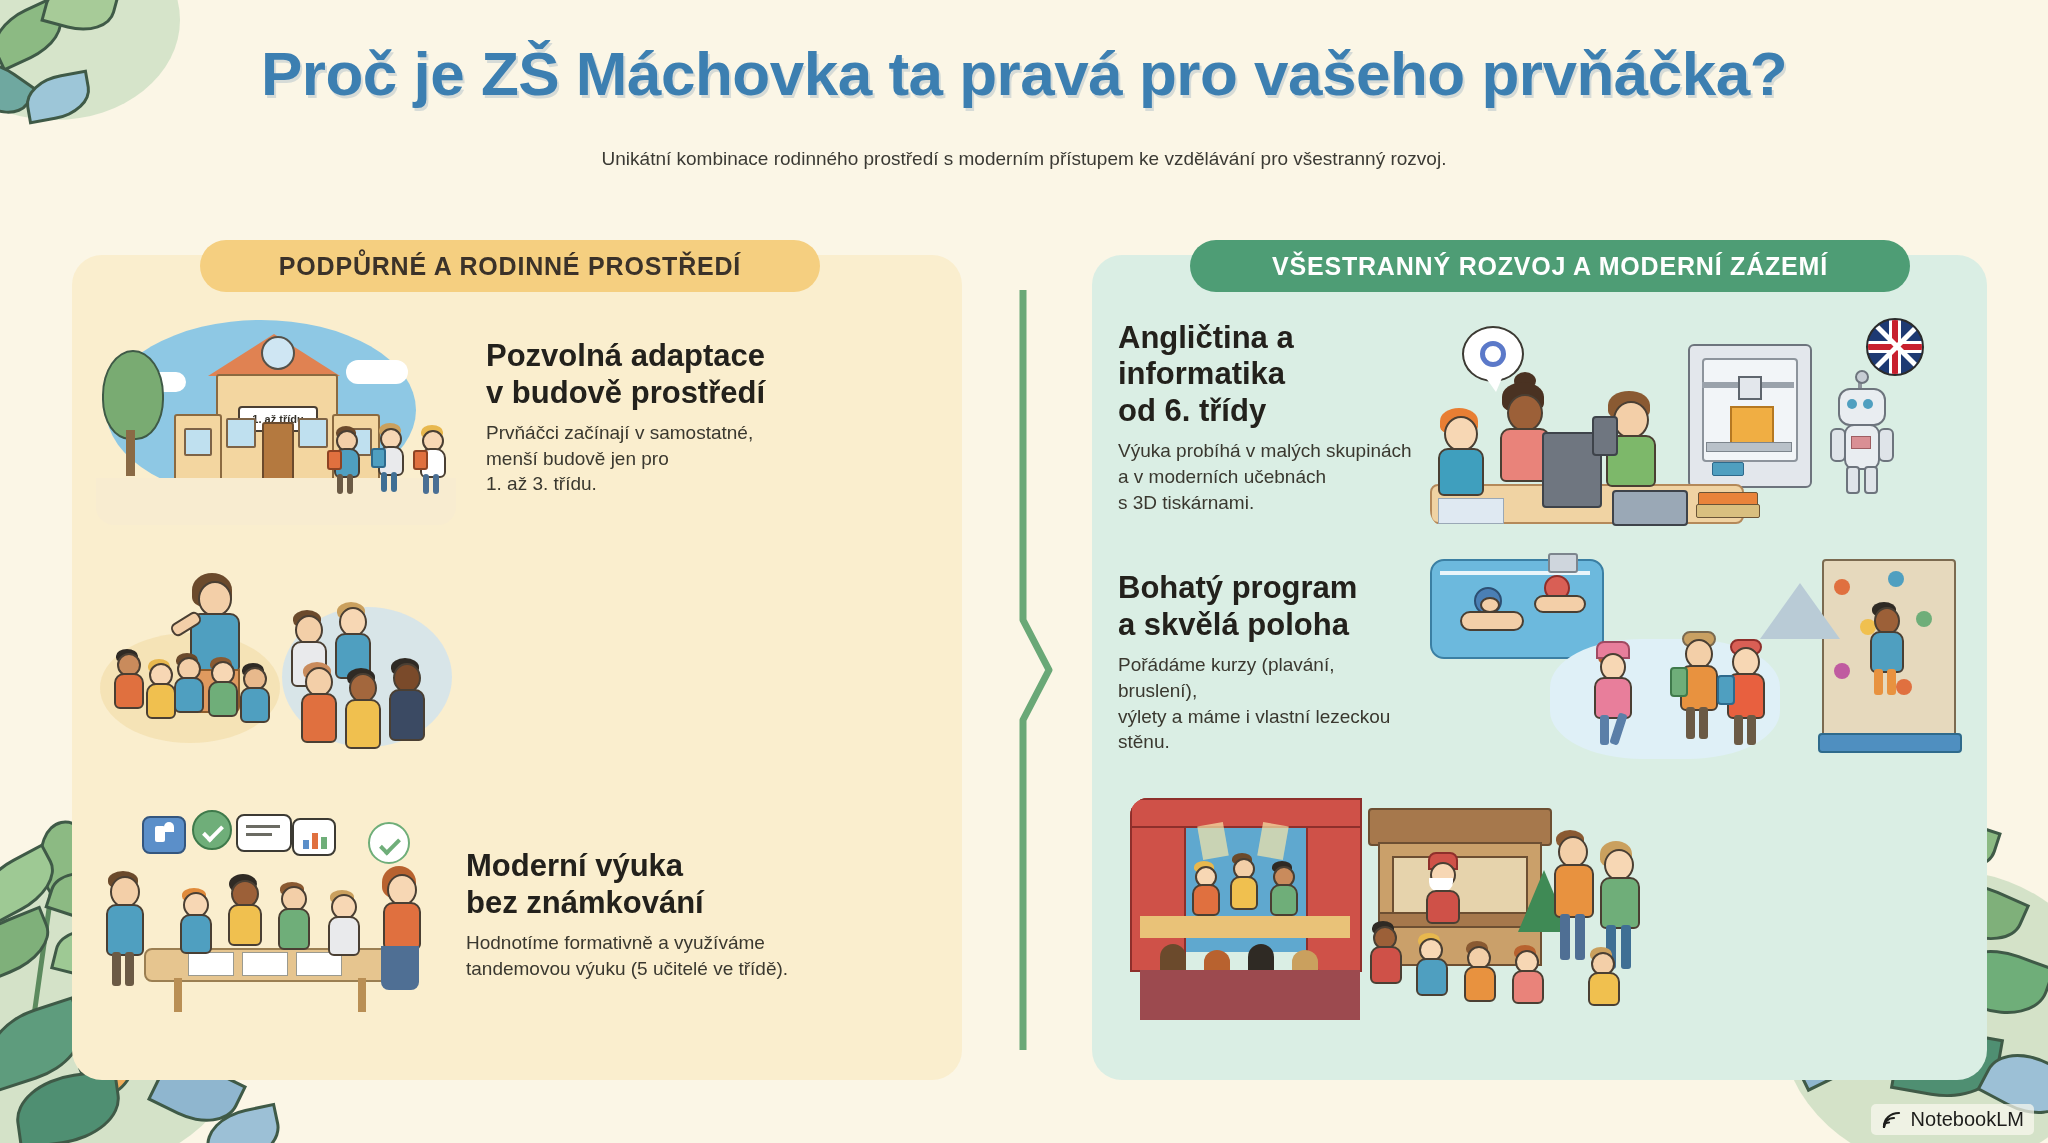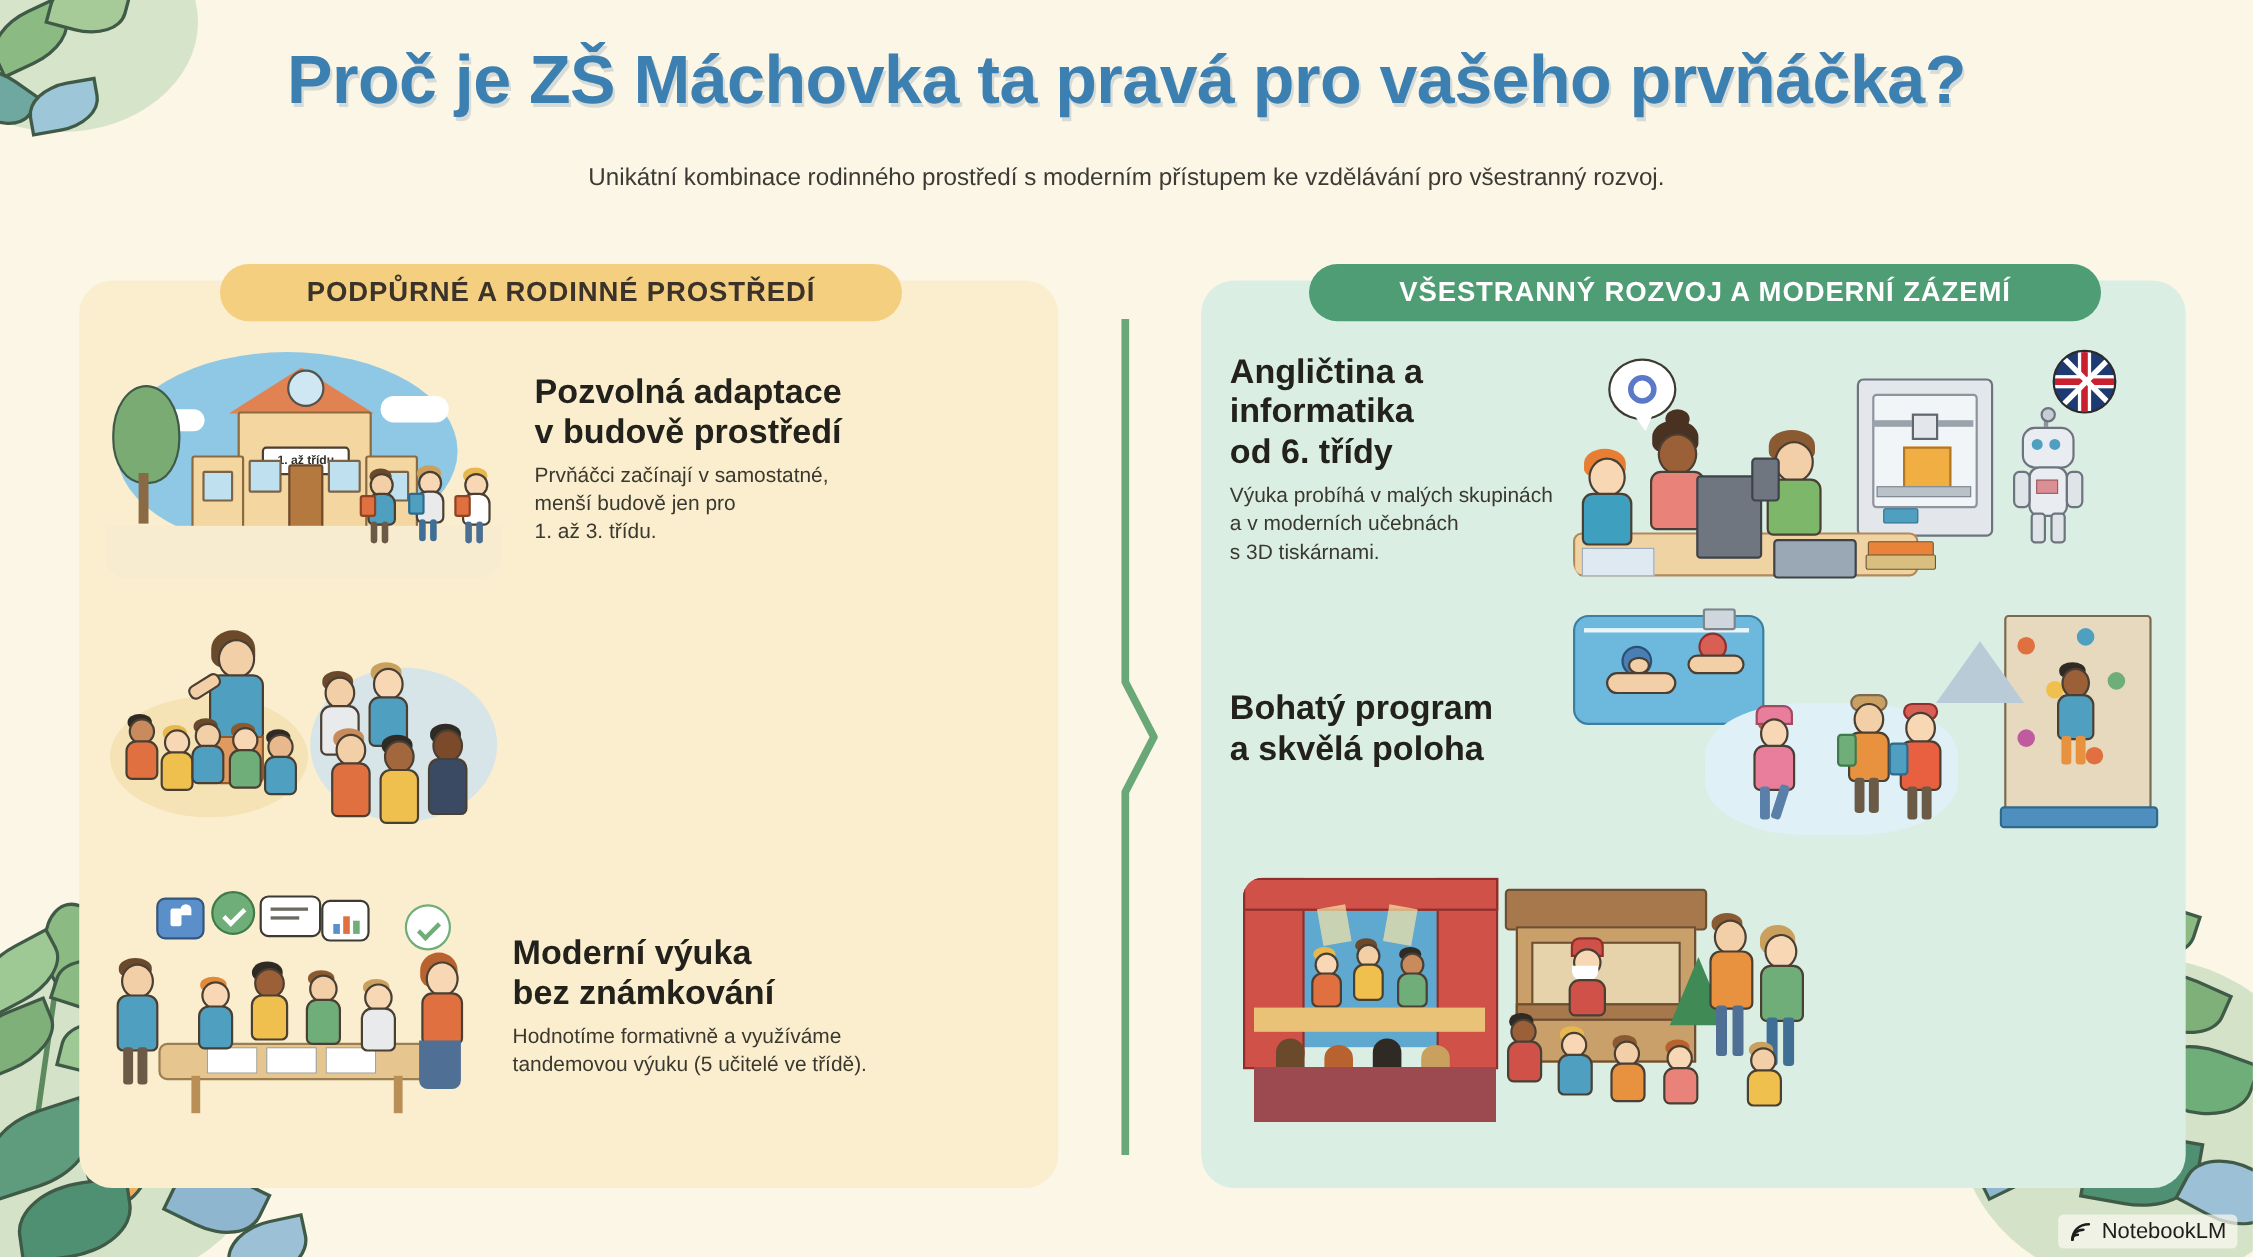--- a/index.html
+++ b/index.html
@@ -18,21 +18,21 @@
   .stem{position:absolute;background:#5c8a5e;border-radius:3px;}
 
   
   .title{
     position:absolute;left:0;right:0;top:38px;text-align:center;
     font-size:62px;font-weight:bold;color:#3c7fb1;letter-spacing:-0.5px;
     text-shadow:2px 3px 0 rgba(120,150,175,0.28);
   }
   .subtitle{
     position:absolute;left:0;right:0;top:148px;text-align:center;
-    font-size:22px;color:#3b3a34;
+    font-size:19px;color:#3b3a34;
   }
 
   
   .panel{position:absolute;border-radius:30px;}
   .panel-left{left:72px;top:255px;width:890px;height:825px;background:#faeece;}
   .panel-right{left:1092px;top:255px;width:895px;height:825px;background:#daeee4;}
 
   .pill{
     position:absolute;top:240px;height:52px;border-radius:26px;
     display:flex;align-items:center;justify-content:center;
@@ -432,20 +432,22 @@
       <div class="book" style="left:268px;top:184px;width:58px;height:12px;background:#e9833a;"></div>
       <div class="book" style="left:266px;top:196px;width:62px;height:12px;background:#d9bf7f;"></div>
       <div style="position:absolute;left:8px;top:190px;width:64px;height:24px;background:#dfe9f2;border:1px solid #9aa8b6;"></div>
     </div>
   </div>
 
   <div class="row r-r2">
     <div class="txt">
       <div class="h">Bohatý program
 a skvělá poloha</div>
+      <div class="p">Pořádáme kurzy (plavání, bruslení),
+výlety a máme i vlastní lezeckou stěnu.</div>
     </div>
     <div class="art">
 
       <div class="pool" style="left:0px;top:6px;width:170px;height:96px;"></div>
       <div style="position:absolute;left:10px;top:18px;width:150px;height:4px;background:#eaf5fa;"></div>
       <div style="position:absolute;left:118px;top:0px;width:26px;height:16px;background:#cfd6dd;border:2px solid #7d858d;border-radius:3px;"></div>
 
       <div style="position:absolute;left:44px;top:34px;width:24px;height:24px;background:#4a7fb5;border:2px solid #2d4f73;border-radius:50%;"></div>
       <div style="position:absolute;left:50px;top:44px;width:16px;height:12px;background:#f3cfa8;border:2px solid #4a3f33;border-radius:50%;"></div>
       <div style="position:absolute;left:30px;top:58px;width:60px;height:16px;background:#f3cfa8;border:2px solid #4a3f33;border-radius:10px;"></div>

